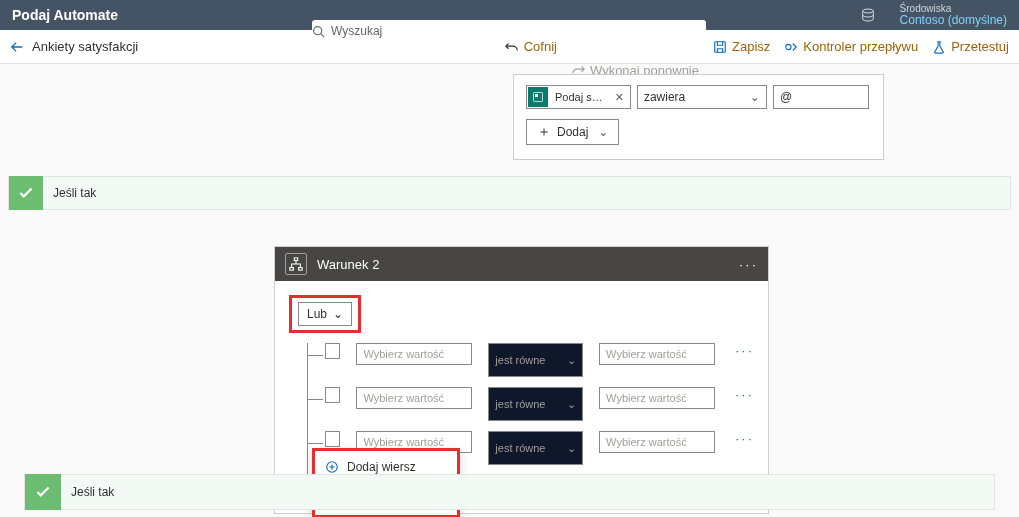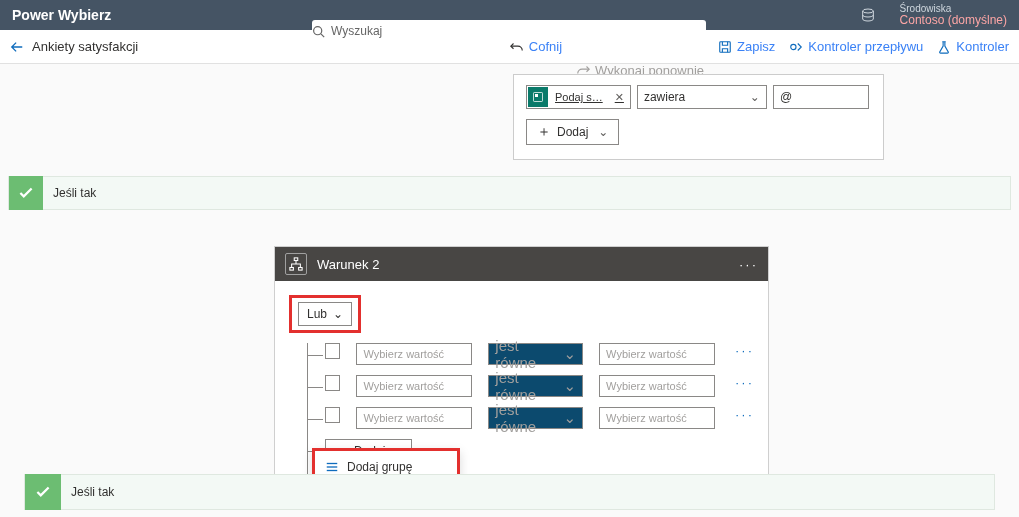--- a/index.html
+++ b/index.html
@@ -6,36 +6,36 @@
 body { width: 1019px; height: 517px; overflow: hidden; background: #fafafa; font-size: 13px; color: #323130; position: relative; }
 
 
 .header { background: #455464; height: 30px; display: flex; align-items: center; color: #fff; padding: 0 12px; position: relative; }
 .header .brand { font-size: 14px; font-weight: 600; flex: 0 0 auto; }
 .header .search { position: absolute; left: 312px; top: 20px; width: 394px; height: 22px; background: #fff; border-radius: 3px; display: flex; align-items: center; color: #666; font-size: 12px; padding: 0 0; }
 .header .search .sicon { margin-right: 6px; color: #666; }
 .header .env { margin-left: auto; display: flex; align-items: center; gap: 24px; font-size: 11px; line-height: 1.1; }
 .header .env-icon { color: #cfd7de; }
 .header .env-text .small { color: #cfd7de; font-size: 10px; }
-.header .env-text .big { color: #fca5a5; font-size: 12px; }
+.header .env-text .big { color: #7dd3fc; font-size: 12px; }
 
 
 .toolbar { background: #fff; height: 34px; border-bottom: 1px solid #e1e1e1; display: flex; align-items: center; padding: 12px 10px; gap: 16px; font-size: 13px; }
 .toolbar .back { color: #0f6cbd; display: flex; align-items: center; gap: 8px; }
 .toolbar .back svg { stroke: #0f6cbd; }
 .toolbar .back-title { color: #323130; }
 .toolbar .right { margin-left: auto; display: flex; gap: 14px; align-items: center; }
-.toolbar .tbtn { display: flex; align-items: center; gap: 5px; color: #3b82f6; cursor: pointer; }
+.toolbar .tbtn { display: flex; align-items: center; gap: 5px; color: #a16207; cursor: pointer; }
 .toolbar .tbtn.disabled { color: #a19f9d; margin-top: 47px; }
 .toolbar .tbtn svg { width: 14px; height: 14px; }
 
 
 .card1 { position: absolute; left: 513px; top: 74px; width: 371px; height: 86px; background: #fff; border: 1px solid #ccc; padding: 10px 12px; }
 .card1 .row1 { display: flex; gap: 6px; }
-.token-pill { height: 24px; border:1px solid #8a8886; display:inline-flex; align-items:center; background:#fff;text-decoration:underline; }
+.token-pill { height: 24px; border:1px solid #8a8886; display:inline-flex; align-items:center; background:#fff; }
 .token-pill .tk-icon { width: 20px; height: 20px; background:#0a7a6a; margin: 1px; display:flex; align-items:center;justify-content:center; }
 .token-pill .tk-text { padding: 0 6px; font-size: 11px; color:#323130; }
 .token-pill .tk-x { padding: 0 6px; color:#605e5c; cursor:pointer; font-size:11px; }
 .sel { height:24px; border:1px solid #8a8886; display:flex; align-items:center; padding:0 6px; justify-content:space-between; min-width:130px; font-size:12px; background:#fff; }
 .sel .chev { color:#605e5c; }
 .val-input { height:24px; border:1px solid #8a8886; background:#fff; display:flex; align-items:center; padding:0 6px; min-width:96px; font-size:12px; }
 .addbtn { margin-top:10px; height:26px; border:1px solid #8a8886; background:#fff; display:inline-flex; align-items:center; padding:0 10px; gap:6px; font-size:12px; cursor:pointer; }
 .addbtn .plus { font-size:14px; }
 .addbtn .chev { margin-left:4px; color:#605e5c; }
 
@@ -54,21 +54,21 @@
 
 .or-dd { display:inline-flex; align-items:center; border:1px solid #8a8886; height:24px; padding:0 8px; gap:6px; font-size:12px; background:#fff; }
 .or-wrap { display:inline-block; border:3px solid #e3302e; padding:4px 6px; }
 
 .tree { margin-top:10px; position:relative; }
 .tree .vline { position:absolute; left:18px; top:0; width:1px; background:#8a8886; height:134px; }
 .trow { display:flex; align-items:flex-start; gap:16px; margin-bottom:10px; position:relative; padding-left:36px; }
 .trow .hline { position:absolute; left:18px; top:12px; height:1px; width:16px; background:#8a8886; }
 .trow .cb { width:16px; height:16px; border:1px solid #8a8886; background:#fff; }
 .trow .f-val { height:22px; border:1px solid #8a8886; width:120px; font-size:11px; color:#a19f9d; display:flex; align-items:center; padding:0 6px; background:#fff; }
-.trow .f-op { height:22px; border:1px solid #8a8886; width:98px; font-size:15px; color:#a19f9d; display:flex; align-items:center; justify-content:space-between; padding:0 6px; background:#0c4a6e; }
+.trow .f-op { height:34px; border:1px solid #8a8886; width:98px; font-size:11px; color:#a19f9d; display:flex; align-items:center; justify-content:space-between; padding:0 6px; background:#0f172a; }
 .trow .dots { color:#0f6cbd; letter-spacing:2px; cursor:pointer; margin-left:4px; }
 
 .addrow-wrap { margin-left:36px; position:relative; }
 .addrow-wrap .hline2 { position:absolute; left:-18px; top:12px; height:1px; width:16px; background:#8a8886; }
 .addbtn2 { height:24px; border:1px solid #8a8886; display:inline-flex; align-items:center; padding:0 10px; gap:6px; font-size:12px; cursor:pointer; background:#fff; }
 
 
 .dd-menu { position:absolute; left:312px; top:448px; width:148px; background:#fff; border:1px solid #cfcfcf; box-shadow:0 4px 10px rgba(0,0,0,0.15); border:3px solid #e3302e; }
 .dd-menu .mi { height:32px; display:flex; align-items:center; gap:8px; padding:0 10px; font-size:12px; cursor:pointer; }
 .dd-menu .ic-plus { color:#0f6cbd; }
@@ -83,21 +83,21 @@
 .bar.yes .iconbox { background:#6cbd72; }
 .bar.no  .iconbox { background:#e27a7a; }
 .bar .lbl { padding-left:10px; font-size:12px; }
 
 svg { display:block; }
 </style>
 </head>
 <body>
 
 <div class="header">
-  <div class="brand">Power Wybierz</div>
+  <div class="brand">Podaj Automate</div>
   <div class="search">
     <span class="sicon">
       <svg width="13" height="13" viewBox="0 0 16 16" fill="none" stroke="#666" stroke-width="1.5">
           <circle cx="7" cy="7" r="5"></circle>
           <line x1="11" y1="11" x2="15" y2="15"></line>
         </svg>
     </span>
     <span>Wyszukaj</span>
   </div>
   <div class="env">
@@ -148,21 +148,21 @@
       <svg viewBox="0 0 16 16" fill="none" stroke="#0f6cbd" stroke-width="1.3">
           <circle cx="5" cy="8" r="3"></circle>
           <path d="m10 4 4 4-4 4"></path>
         </svg>
       <span>Kontroler przepływu</span>
     </div>
     <div class="tbtn">
       <svg viewBox="0 0 16 16" fill="none" stroke="#0f6cbd" stroke-width="1.3">
           <path d="M6 2h4M7 2v5l-4 7a1 1 0 0 0 1 1h8a1 1 0 0 0 1-1L9 7V2"></path>
         </svg>
-      <span>Kontroler</span>
+      <span>Przetestuj</span>
     </div>
   </div>
 </div>
 
 <div class="card1">
   <div class="row1">
     <div class="token-pill">
       <span class="tk-icon">
         <svg width="12" height="12" viewBox="0 0 16 16" fill="#fff">
             <rect x="2" y="2" width="12" height="12" rx="1" fill="none" stroke="#fff"></rect>
@@ -275,20 +275,29 @@
           <span>Dodaj</span>
           <span>⌄</span>
         </div>
       </div>
     </div>
   </div>
 </div>
 
 <div class="dd-menu">
   <div class="mi">
+    <span class="ic-plus">
+      <svg width="14" height="14" viewBox="0 0 16 16" fill="none" stroke="#0f6cbd" stroke-width="1.3">
+          <circle cx="8" cy="8" r="6"></circle>
+          <path d="M8 5v6M5 8h6"></path>
+        </svg>
+    </span>
+    <span>Dodaj wiersz</span>
+  </div>
+  <div class="mi">
     <span class="ic-grp">
       <svg width="14" height="14" viewBox="0 0 16 16" fill="none" stroke="#0f6cbd" stroke-width="1.5">
           <line x1="2" y1="4" x2="14" y2="4"></line>
           <line x1="2" y1="8" x2="14" y2="8"></line>
           <line x1="2" y1="12" x2="14" y2="12"></line>
         </svg>
     </span>
     <span>Dodaj grupę</span>
   </div>
 </div>

